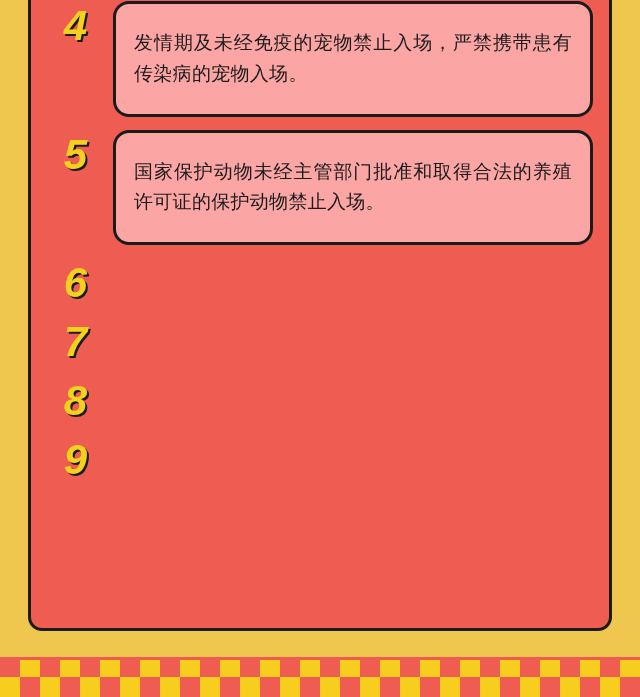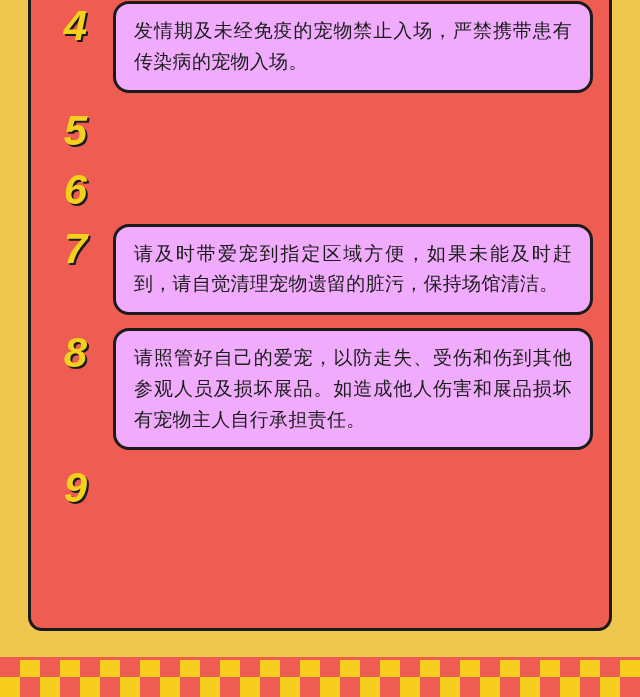--- a/index.html
+++ b/index.html
@@ -51,24 +51,24 @@
     font-weight: bold;
     font-style: italic;
     color: #f5d11e;
     line-height: 1;
     padding-top: 4px;
     text-shadow: 2px 2px 0 #1b1b1b;
     letter-spacing: -1px;
   }
   .rule-body {
     flex: 1 1 auto;
-    background: #f0abfc;
+    background: #fca5a5;
     border: 3px solid #1b1b1b;
     border-radius: 16px;
-    padding: 12px 18px;
+    padding: 24px 18px;
     box-sizing: border-box;
     color: #1b1b1b;
     font-size: 19px;
     line-height: 1.62;
     letter-spacing: 0.3px;
     text-align: justify;
   }
   .checker {
     position: absolute;
     left: 0;
@@ -112,34 +112,33 @@
   <div class="panel">
     <div class="rules">
 
       <div class="rule">
         <div class="rule-num">4</div>
         <div class="rule-body">发情期及未经免疫的宠物禁止入场，严禁携带患有传染病的宠物入场。</div>
       </div>
 
       <div class="rule">
         <div class="rule-num">5</div>
+        <div class="rule-body">国家保护动物未经主管部门批准和取得合法的养殖许可证的保护动物禁止入场。</div>
       </div>
 
       <div class="rule">
         <div class="rule-num">6</div>
       </div>
 
       <div class="rule">
         <div class="rule-num">7</div>
-        <div class="rule-body">请及时带爱宠到指定区域方便，如果未能及时赶到，请自觉清理宠物遗留的脏污，保持场馆清洁。</div>
       </div>
 
       <div class="rule">
         <div class="rule-num">8</div>
-        <div class="rule-body">请照管好自己的爱宠，以防走失、受伤和伤到其他参观人员及损坏展品。如造成他人伤害和展品损坏有宠物主人自行承担责任。</div>
       </div>
 
       <div class="rule">
         <div class="rule-num">9</div>
       </div>
 
     </div>
   </div>
 
   <div class="checker">

